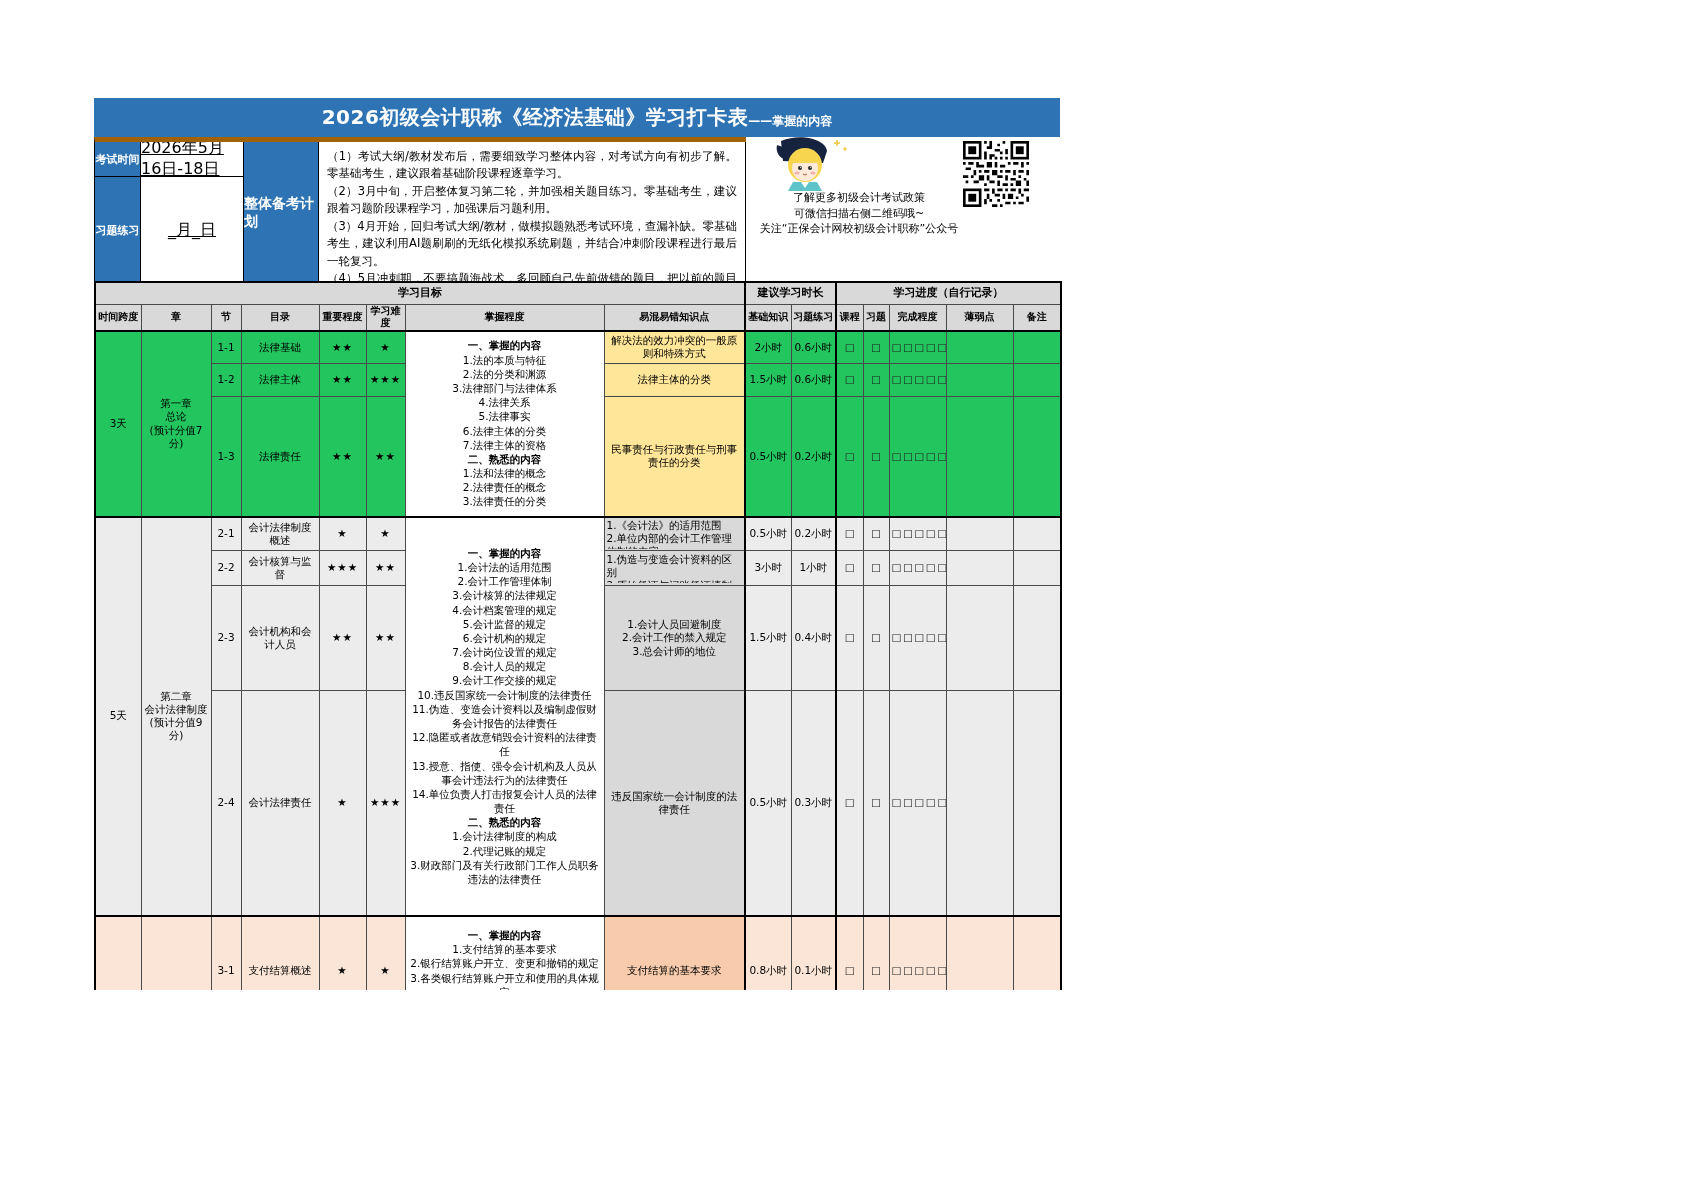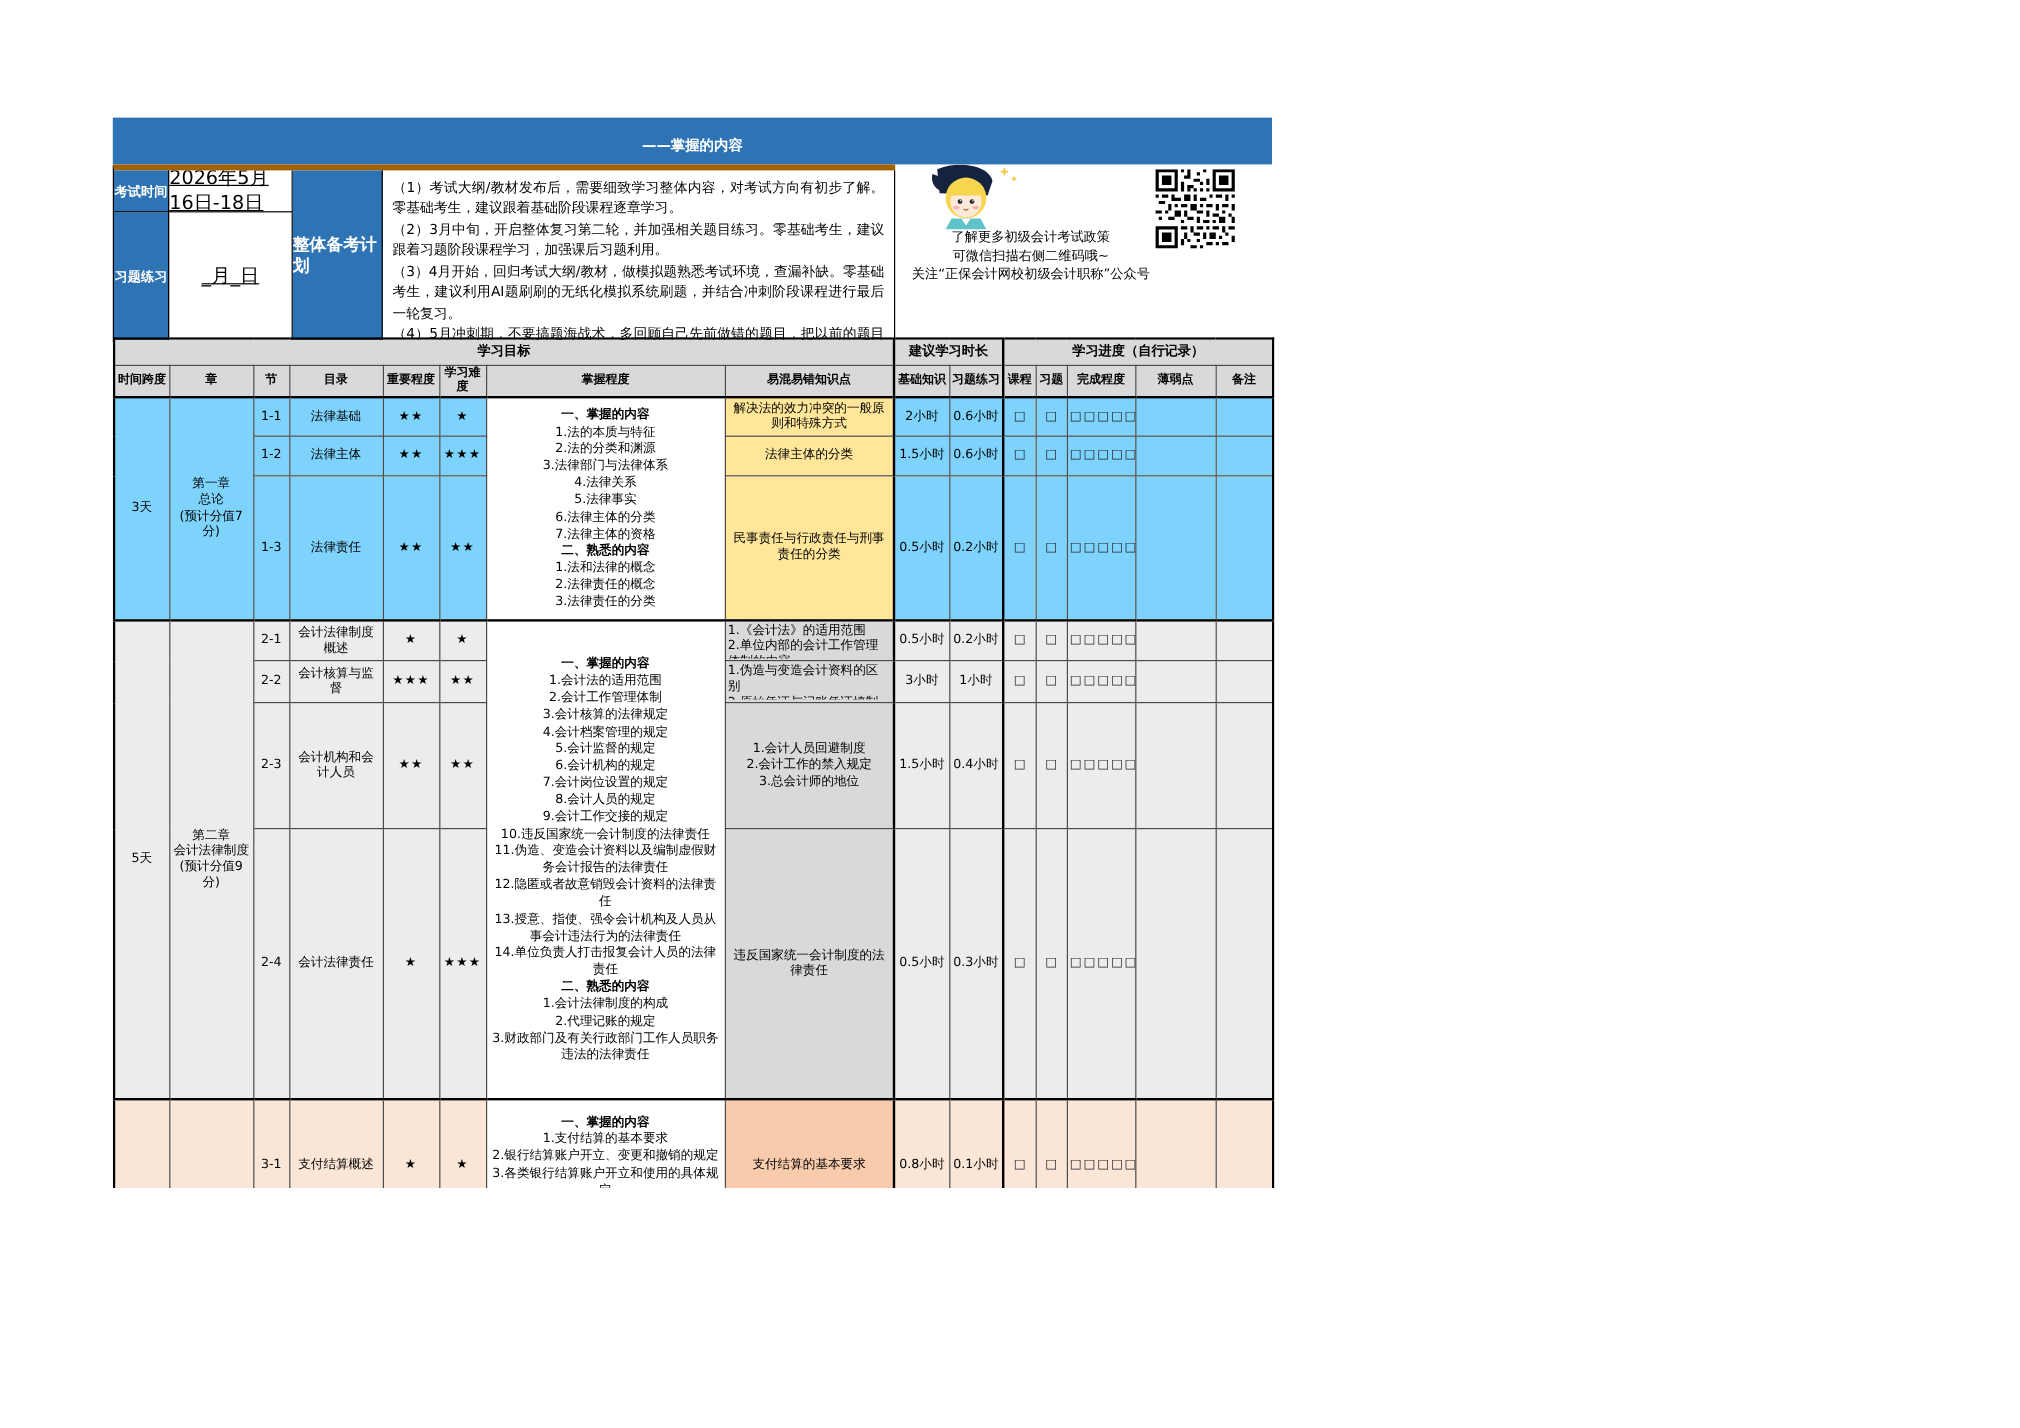--- a/index.html
+++ b/index.html
@@ -36,40 +36,41 @@
   .grid th,.grid td{border:1px solid #4a4a4a;padding:0 2px;overflow:hidden;
     text-align:center;vertical-align:middle;font-size:10.5px;line-height:1.25;}
   .grid th{background:#D9D9D9;font-size:10px;font-weight:bold;padding:0 1px;}
   .grid .ghead{font-size:11px;}
   .bt2{border-top:2px solid #000 !important;}
   .bl2{border-left:2px solid #000 !important;}
   tr.rh22{height:22px;} tr.rh26{height:26px;} tr.rh33{height:33px;} tr.rh34{height:34px;}
   tr.rh35{height:35px;} tr.rh105{height:105px;} tr.rh110{height:110px;}
   tr.rh120{height:120px;} tr.rh225{height:225px;}
 
-  .c1bg{background:#7dd3fc;} .c1k{background:#FFE699;}
+  .c1bg{background:#22c55e;} .c1k{background:#FFE699;}
   .c2bg{background:#ECECEC;} .c2k{background:#D9D9D9;}
   .c3bg{background:#FBE5D6;} .c3k{background:#F8CBAD;}
 
   .left{text-align:left;padding:0 3px;}
   .pre{white-space:pre-line;}
   .star{font-size:11px;letter-spacing:1px;}
   .kp{text-align:left;white-space:pre-line;padding:1px 4px;font-size:10.5px;background-clip:padding-box;}
   .clip2{max-height:30px;overflow:hidden;white-space:pre-line;text-align:left;}
   .mastery{background:#fff;text-align:left;vertical-align:middle;padding:2px 6px;}
   .m-head{font-weight:bold;font-size:10.5px;line-height:1.35;}
   .m-items{white-space:pre-line;font-size:10.5px;line-height:1.35;}
   .mtop{vertical-align:top;padding-top:12px;}
   .cb{font-size:11px;color:#222;}
   .cb5{font-size:10px;letter-spacing:1.5px;color:#222;}
 </style>
 </head>
 <body>
 
 <div class="titlebar">
+  <span class="title-main">2026初级会计职称《经济法基础》学习打卡表</span>
   <span class="title-suffix">——掌握的内容</span>
 </div>
 
 <div class="info">
   <div class="info-grid">
     <div class="ig-cell blue">考试时间</div>
     <div class="ig-cell val">2026年5月16日-18日</div>
     <div class="ig-cell blue plan-label" style="grid-column:3;grid-row:1 / span 2;font-size:14px;">整体备考计划</div>
     <div class="ig-cell plan-text" style="grid-column:4;grid-row:1 / span 2;">
       <p>（1）考试大纲/教材发布后，需要细致学习整体内容，对考试方向有初步了解。零基础考生，建议跟着基础阶段课程逐章学习。</p>

